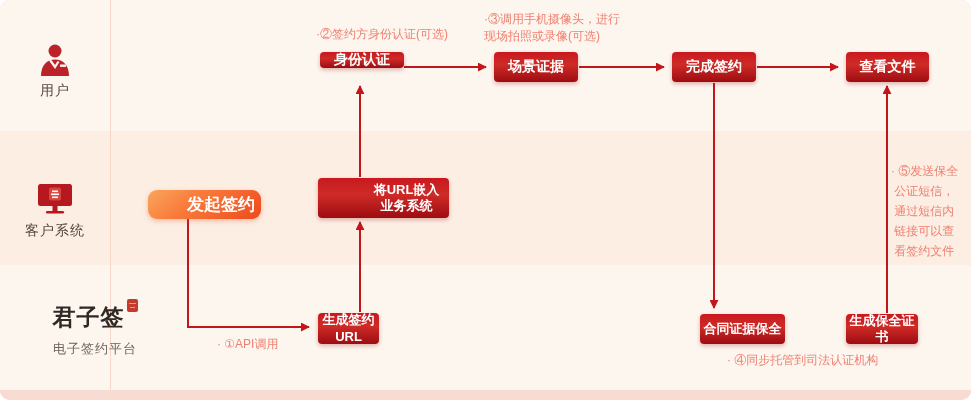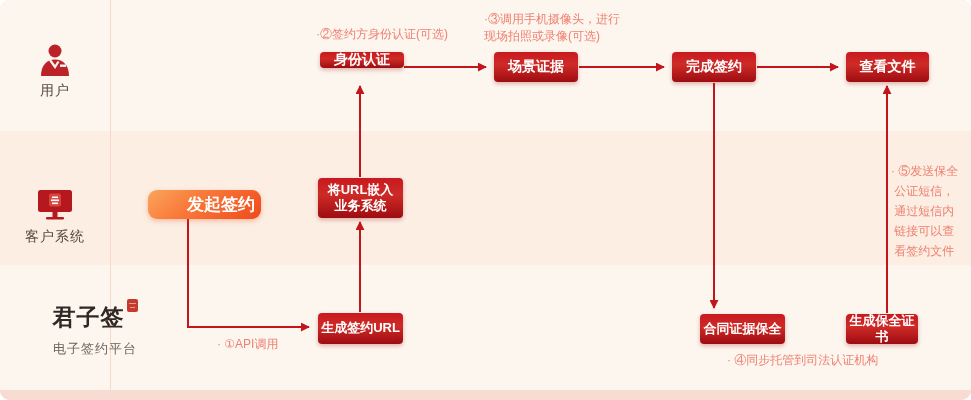--- a/index.html
+++ b/index.html
@@ -63,21 +63,21 @@
       <svg width="38" height="32" viewBox="0 0 38 32">
         <circle cx="19" cy="7" r="6.5" fill="#bb2328"></circle>
         <path d="M5,32 C5,21 11,15.5 19,15.5 C27,15.5 33,21 33,32 Z" fill="#bb2328"></path>
         <path d="M14,16 L19,23 L22.5,17.5" fill="none" stroke="#fdf6ef" stroke-width="2.2"></path>
         <rect x="24" y="20.5" width="6" height="2.4" fill="#fdf6ef"></rect>
       </svg>
     </div>
     <div class="cap">用户</div>
   </div>
 
-  <div class="lane-label" style="top:190px;">
+  <div class="lane-label" style="top:184px;">
     <div class="icon-wrap">
       <svg width="40" height="32" viewBox="0 0 40 32">
         <rect x="3" y="0" width="34" height="22" rx="2.5" fill="#b5191f"></rect>
         <rect x="14" y="3.5" width="12" height="13" rx="2" fill="#d8453c"></rect>
         <rect x="17" y="6.5" width="6" height="1.6" fill="#ffffff"></rect>
         <rect x="16" y="9.5" width="8" height="1.6" fill="#ffffff"></rect>
         <rect x="17" y="12.5" width="6" height="1.6" fill="#ffffff"></rect>
         <rect x="17.5" y="22" width="5" height="5" fill="#b5191f"></rect>
         <rect x="11" y="27" width="18" height="2.6" rx="1.3" fill="#b5191f"></rect>
       </svg>
@@ -103,24 +103,24 @@
       <path d="M404 67 L486 67" marker-end="url(#ah)"></path>
       <path d="M579 67 L664 67" marker-end="url(#ah)"></path>
       <path d="M757 67 L838 67" marker-end="url(#ah)"></path>
       <path d="M714 83 L714 308" marker-end="url(#ah)"></path>
       <path d="M887 313 L887 86" marker-end="url(#ah)"></path>
     </g>
   </svg>
 
   <div class="pill" style="left:148px; top:190px; width:80px; height:29px;">发起签约</div>
 
-  <div class="node small prelines" style="left:318px; top:178px; width:85px; height:40px;">将URL嵌入
+  <div class="node small prelines" style="left:318px; top:178px; width:85px; height:40px;padding-left:46px;">将URL嵌入
 业务系统</div>
 
-  <div class="node small" style="left:318px; top:313px; width:85px; height:31px;">生成签约URL</div>
+  <div class="node small" style="left:318px; top:313px; width:61px; height:31px;">生成签约URL</div>
 
   <div class="node" style="left:320px; top:52px; width:84px; height:16px;">身份认证</div>
 
   <div class="node" style="left:494px; top:52px; width:84px; height:30px;">场景证据</div>
 
   <div class="node" style="left:672px; top:52px; width:84px; height:30px;">完成签约</div>
 
   <div class="node" style="left:846px; top:52px; width:83px; height:30px;">查看文件</div>
 
   <div class="node small" style="left:672px; top:314px; width:85px; height:30px;margin-left:28px;">合同证据保全</div>

